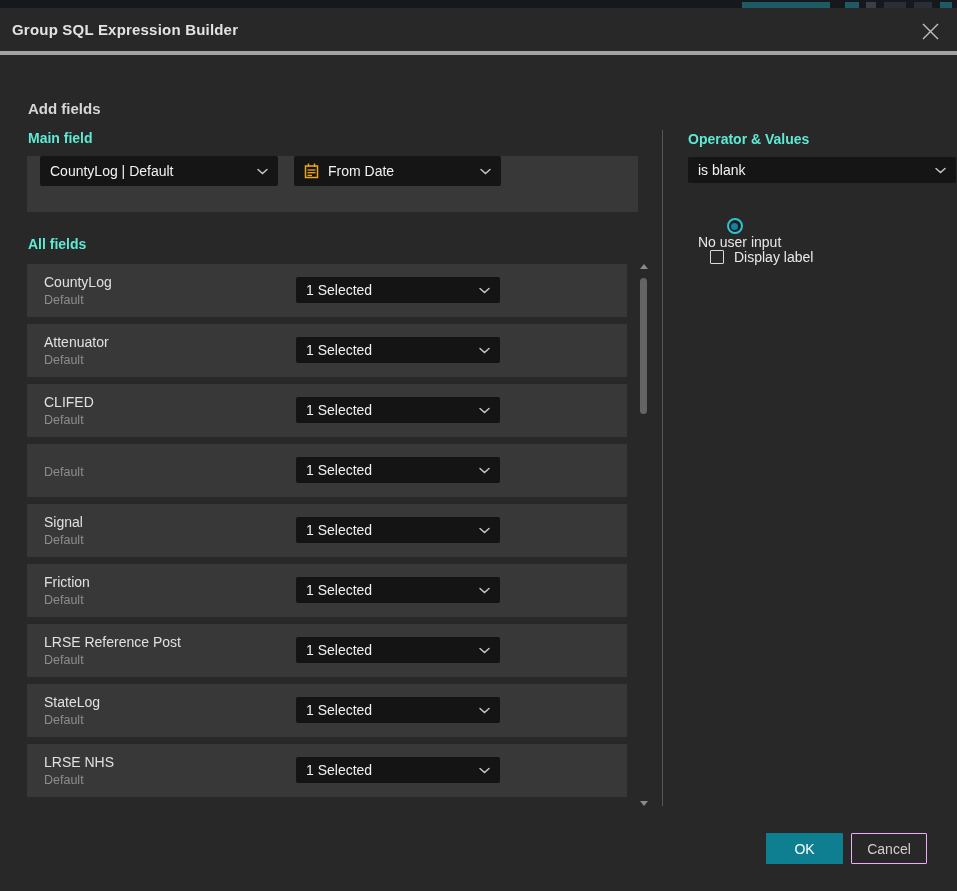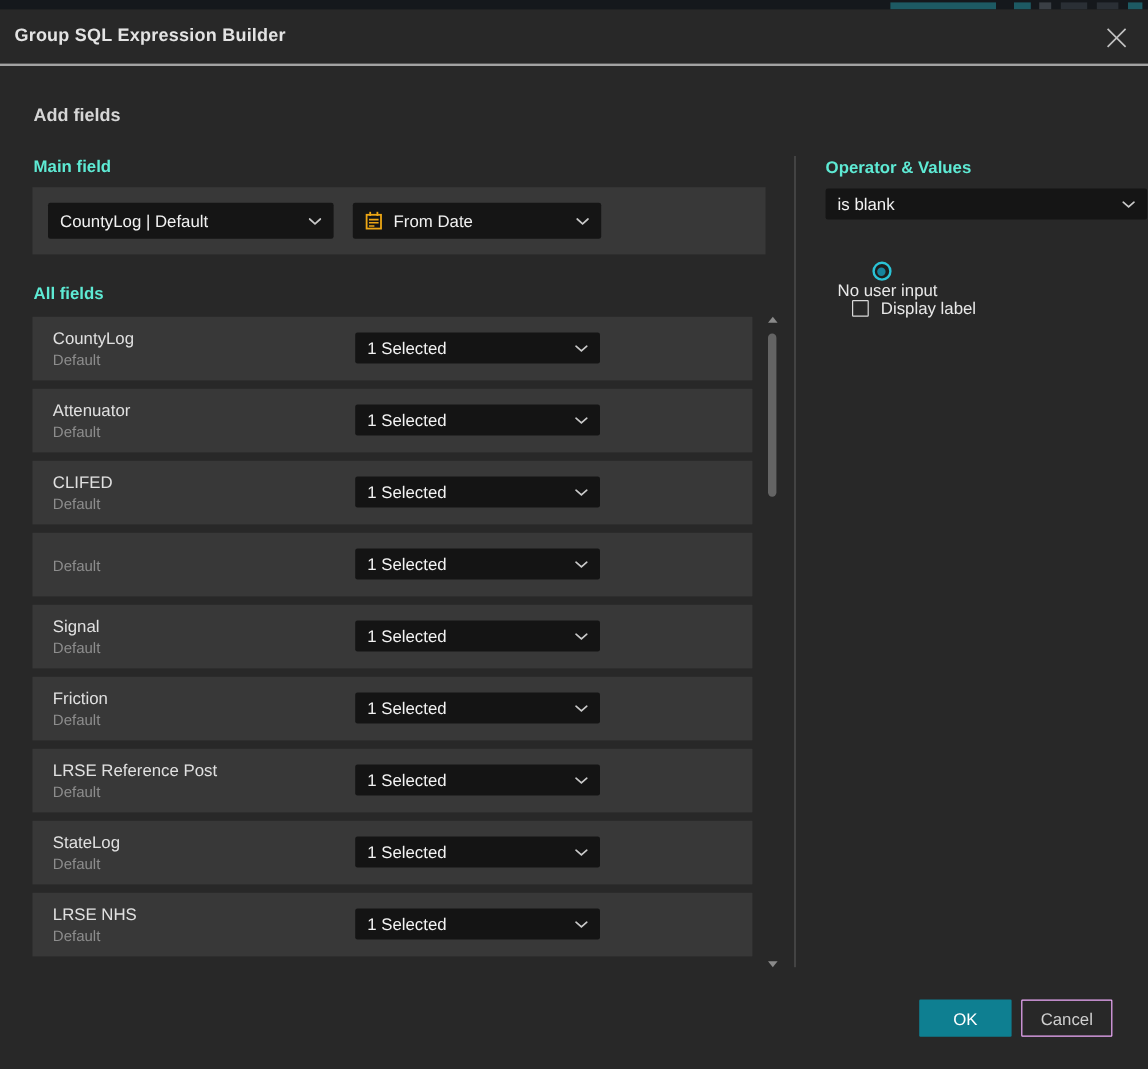--- a/index.html
+++ b/index.html
@@ -18,21 +18,21 @@
   }
   .bg-frag { position: absolute; top: 2px; height: 6px; }
 
   
   .dialog {
     position: absolute; top: 8px; left: 0; width: 957px; height: 883px;
     background: #282828;
   }
   .dialog-header {
     position: absolute; top: 0; left: 0; right: 0; height: 47px;
-    border-bottom: 2px solid #a3a3a3;
+    border-bottom: 4px solid #a3a3a3;
   }
   .dialog-title {
     position: absolute; left: 12px; top: 13px;
     font-size: 15px; font-weight: bold; color: #e3e3e3; letter-spacing: 0.2px;
   }
   .close-btn {
     position: absolute; right: 13px; top: 9px; width: 28px; height: 28px;
     display: flex; align-items: center; justify-content: center; cursor: pointer;
   }
 
@@ -45,21 +45,21 @@
   .dd {
     background: #151515; border-radius: 2px; display: flex; align-items: center;
     padding: 0 10px; cursor: pointer;
   }
   .dd-label { font-size: 14px; color: #f2f2f2; white-space: nowrap; flex: 1; }
   .dd-chevron { display: flex; align-items: center; margin-left: 8px; }
 
   
   .main-panel {
     position: absolute; left: 27px; top: 148px; width: 611px; height: 56px;
-    background: #383838; display: flex; align-items: center; padding-left: 13px;
+    background: #383838; display: flex; align-items: flex-start; padding-left: 13px;
   }
   .main-dd-1 { width: 238px; height: 30px; }
   .main-dd-2 { width: 207px; height: 30px; margin-left: 16px; }
   .cal-icon { display: flex; align-items: center; margin-right: 9px; }
 
   
   .list { position: absolute; left: 27px; top: 256px; width: 600px; }
   .field-row {
     height: 53px; margin-bottom: 7px; background: #383838;
     position: relative; display: flex; flex-direction: column; justify-content: center;
@@ -137,21 +137,21 @@
     <div class="dialog-title">Group SQL Expression Builder</div>
     <div class="close-btn">
       <span>
         <svg width="19" height="19" viewBox="0 0 19 19">
           <path d="M2 2 L17 17 M17 2 L2 17" stroke="#c2c2c2" stroke-width="1.4" fill="none"></path>
         </svg>
       </span>
     </div>
   </div>
 
-  <div class="section-title abs" style="left:28px; top:80px;">Add fields</div>
+  <div class="section-title abs" style="left:28px; top:92px;">Add fields</div>
 
   <div class="group-label abs" style="left:28px; top:122px;">Main field</div>
 
   <div class="main-panel">
     <div class="dd main-dd-1">
       <span class="dd-label">CountyLog | Default</span>
       <span class="dd-chevron">
         <svg width="11" height="7" viewBox="0 0 11 7">
             <path d="M1 1.5 L5.5 5.5 L10 1.5" stroke="#c9c9c9" stroke-width="1.4" fill="none" stroke-linecap="round"></path>
           </svg>

